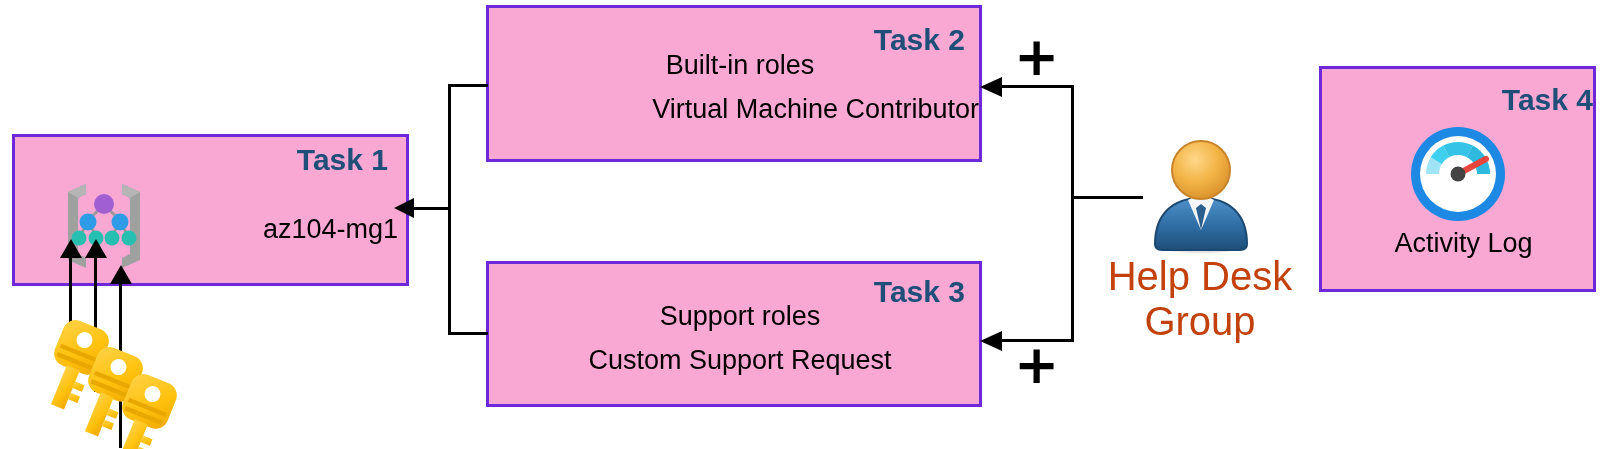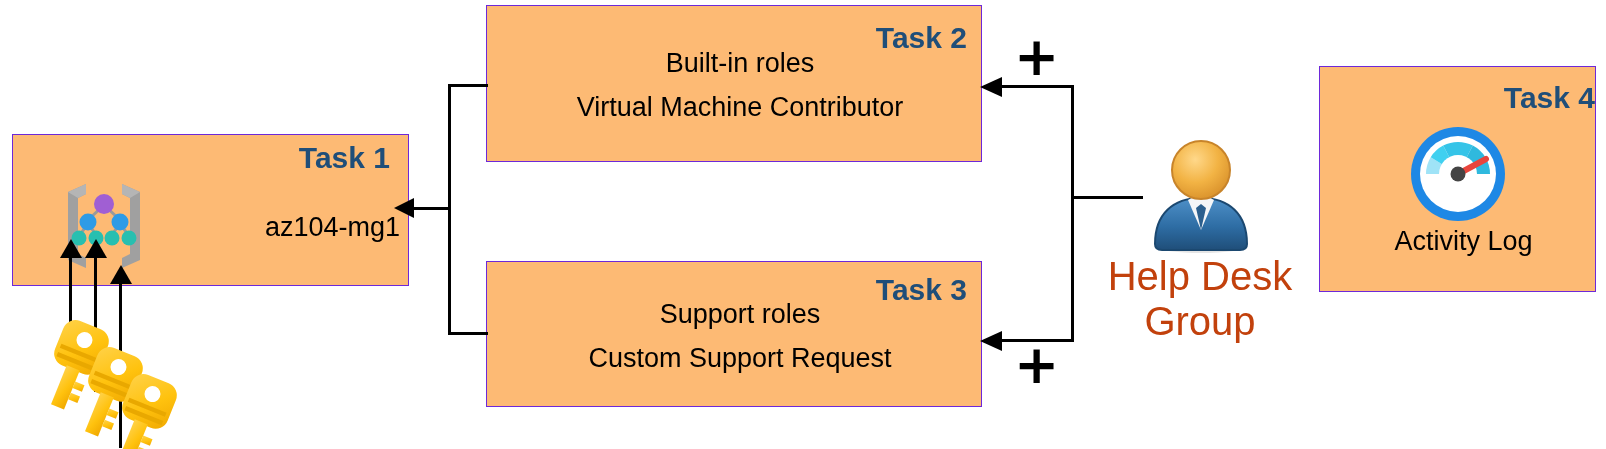--- a/index.html
+++ b/index.html
@@ -12,22 +12,22 @@
   }
   #canvas {
     position: relative;
     width: 1606px;
     height: 449px;
     background: #ffffff;
     overflow: hidden;
   }
   .box {
     position: absolute;
-    background: #fdba74;
-    border: 1px solid #6d28d9;
+    background: #f9a8d4;
+    border: 3px solid #6d28d9;
     box-sizing: border-box;
   }
   .task-label {
     position: absolute;
     color: #1F4E79;
     font-weight: bold;
     font-size: 30px;
     line-height: 1;
     white-space: nowrap;
   }
@@ -102,21 +102,21 @@
     <circle cx="72" cy="54" r="8.5" fill="#2E9BE6"></circle>
     <circle cx="31" cy="70" r="7.5" fill="#27BFB0"></circle>
     <circle cx="48" cy="70" r="7.5" fill="#27BFB0"></circle>
     <circle cx="64" cy="70" r="7.5" fill="#27BFB0"></circle>
     <circle cx="81" cy="70" r="7.5" fill="#27BFB0"></circle>
   </svg>
 
   <div class="box" style="left:486px; top:5px; width:496px; height:157px;">
     <div class="task-label" style="right:14px; top:17px;">Task 2</div>
     <div class="box-text" style="top:41px;">Built-in roles</div>
-    <div class="box-text" style="top:85px;">Virtual Machine Contributor</div>
+    <div class="box-text" style="top:85px;text-align:right;">Virtual Machine Contributor</div>
   </div>
 
   <div class="box" style="left:486px; top:261px; width:496px; height:146px;">
     <div class="task-label" style="right:14px; top:13px;">Task 3</div>
     <div class="box-text" style="top:36px;">Support roles</div>
     <div class="box-text" style="top:80px;">Custom Support Request</div>
   </div>
 
   <div class="box" style="left:1319px; top:66px; width:277px; height:226px;">
     <div class="task-label" style="left:0; right:0; top:16px; text-align:right;">Task 4</div>

